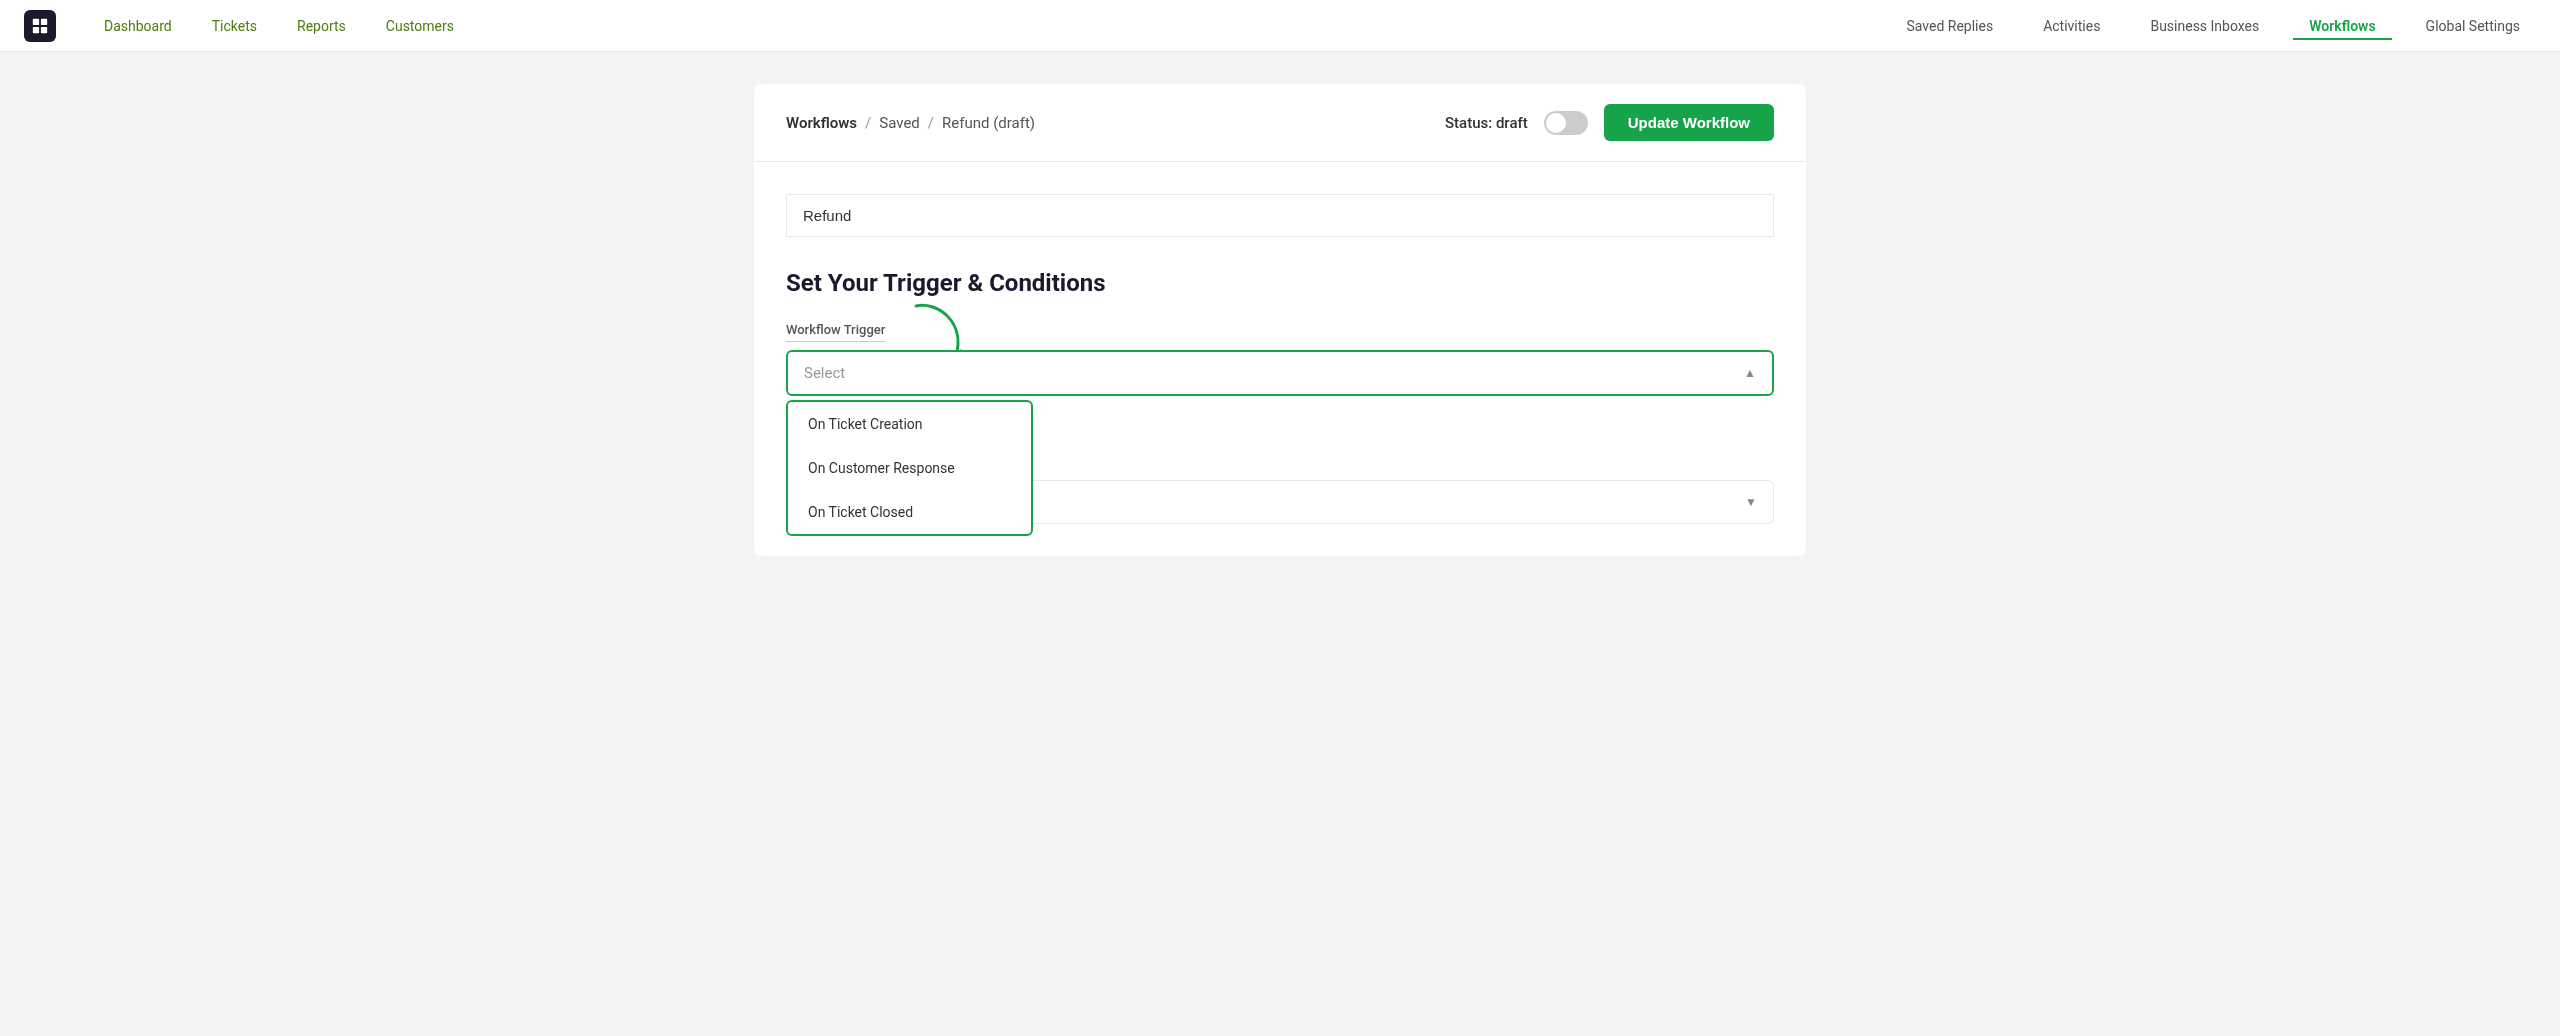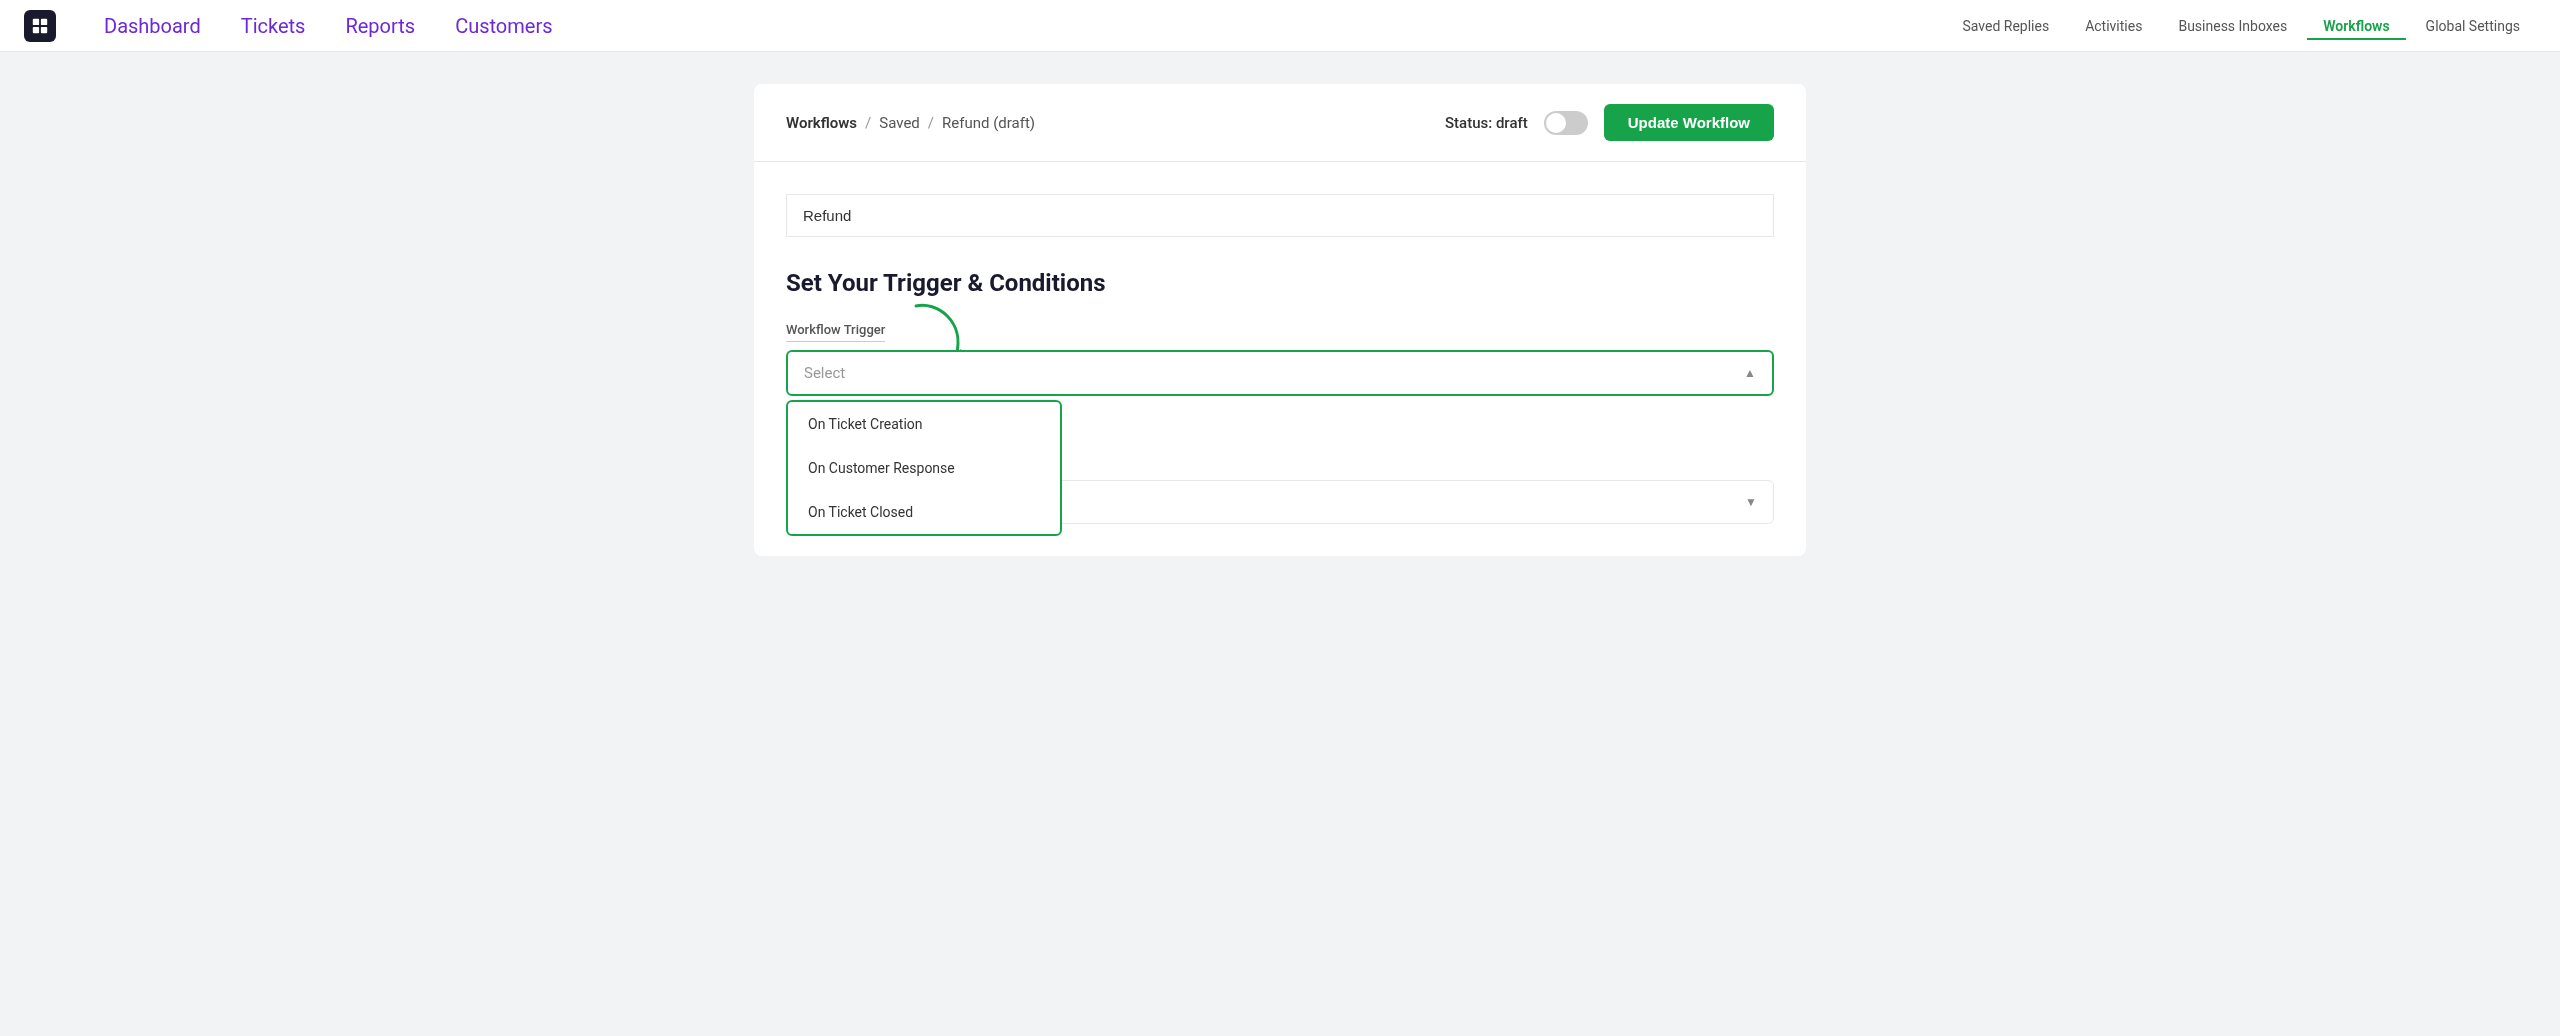--- a/index.html
+++ b/index.html
@@ -35,31 +35,31 @@
     }
     .nav-logo svg { width: 18px; height: 18px; }
     .nav-left {
       display: flex;
       align-items: center;
       gap: 8px;
       flex: 1;
     }
     .nav-item {
       padding: 6px 16px;
-      color: #6d28d9;
-      font-size: 20px;
+      color: #4d7c0f;
+      font-size: 14px;
       cursor: pointer;
       border-radius: 4px;
       white-space: nowrap;
       text-align: right;
     }
     .nav-right {
       display: flex;
       align-items: flex-start;
-      gap: 4px;
+      gap: 18px;
     }
     .nav-item-right {
       padding: 6px 16px;
       color: #555;
       font-size: 14px;
       cursor: pointer;
       white-space: nowrap;
     }
     .nav-item-right.active {
       color: #16a34a;
@@ -207,21 +207,21 @@
     .chevron-icon {
       color: #888;
       font-size: 12px;
     }
 
     
     .dropdown-menu {
       position: absolute;
       top: calc(100% + 4px);
       left: 0;
-      width: 276px;
+      width: 247px;
       background: #fff;
       border: 2px solid #16a34a;
       border-radius: 6px;
       z-index: 100;
       overflow: hidden;
     }
     .dropdown-item {
       padding: 14px 20px;
       font-size: 14px;
       color: #333;

